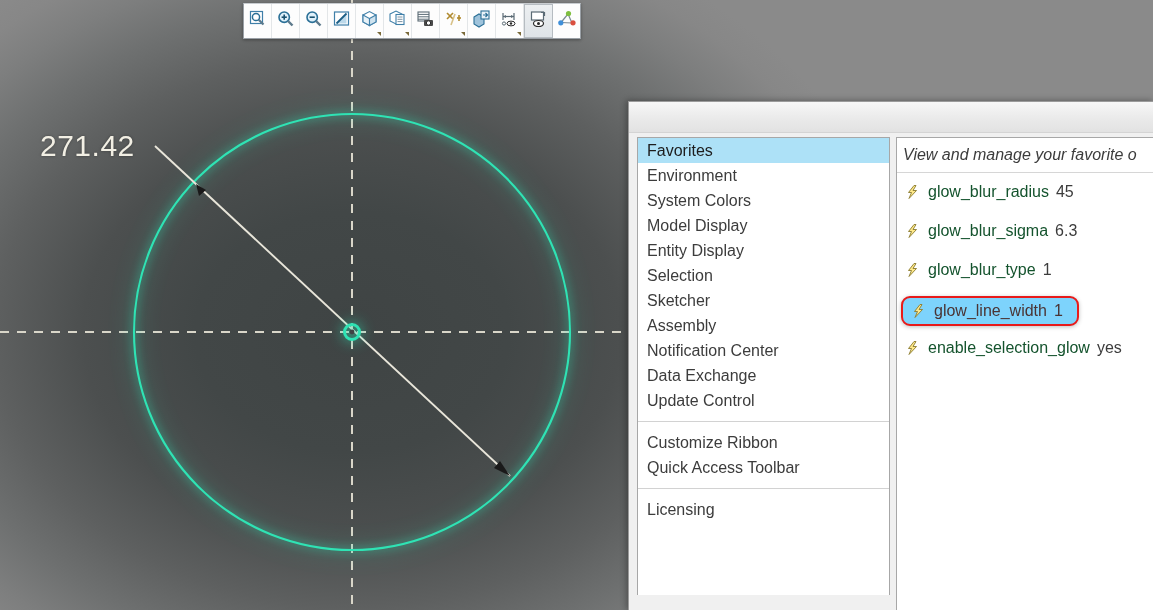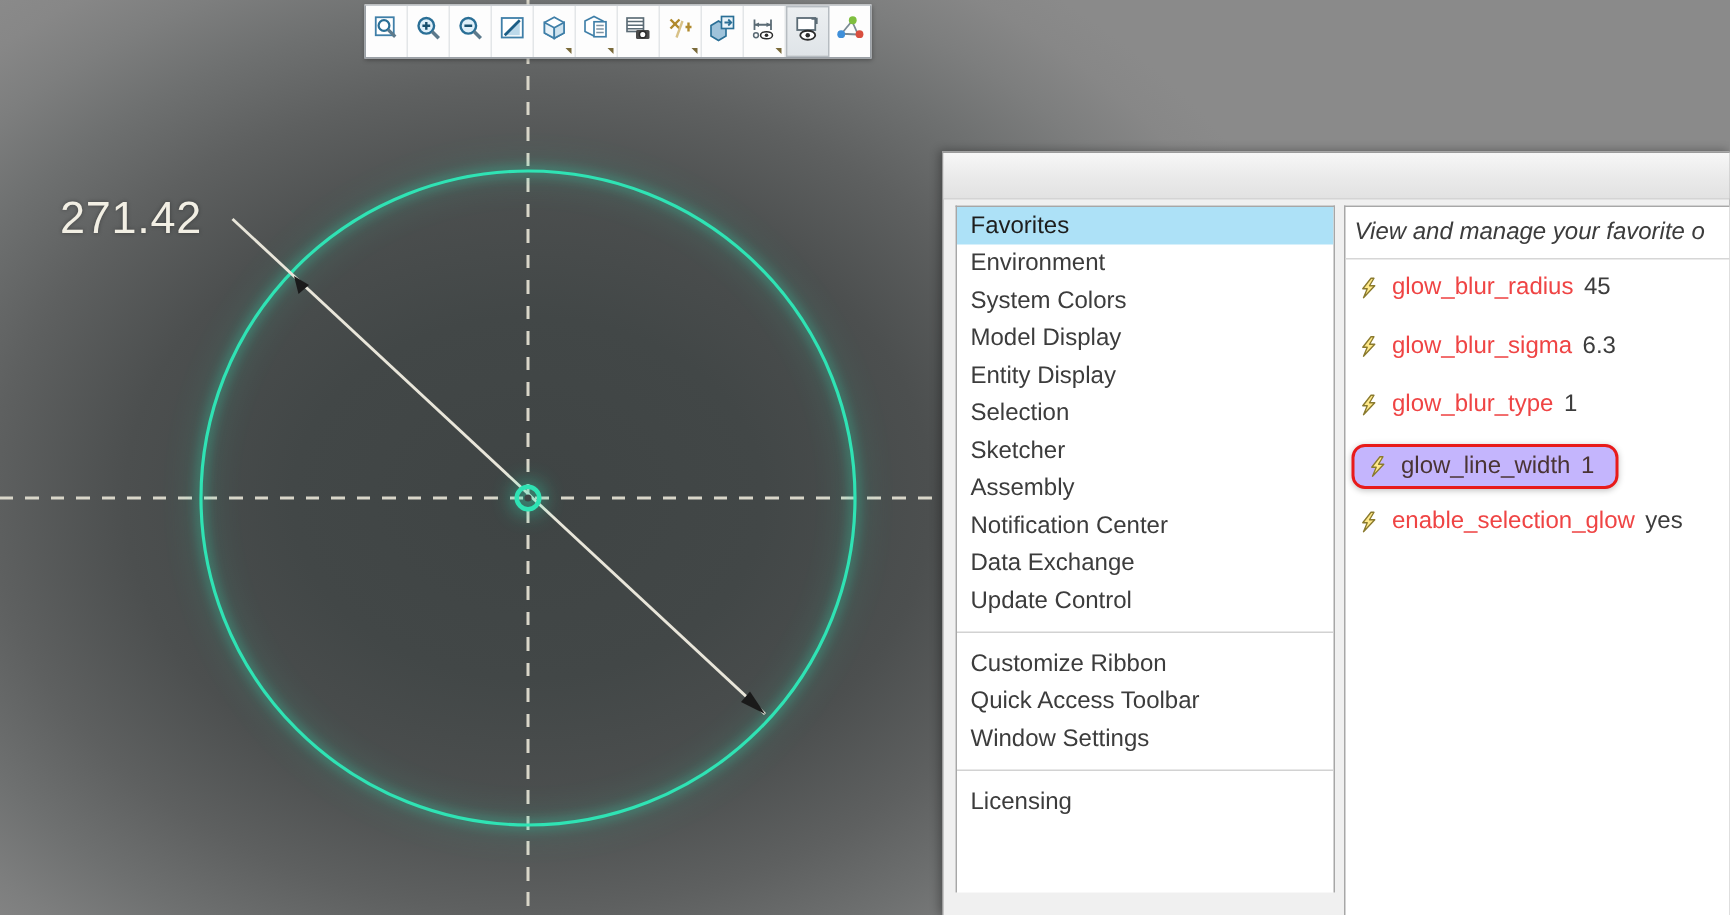--- a/index.html
+++ b/index.html
@@ -108,24 +108,24 @@
     padding-top:6px;
   }
   .setting-row{
     height:26px;display:flex;align-items:center;
     padding-left:8px;position:relative;margin-bottom:13px;
   }
   .setting-row .bolt{
     width:16px;height:16px;margin-right:7px;flex:0 0 auto;
     display:flex;align-items:center;justify-content:center;
   }
-  .setting-name{font-size:16px;color:#ef4444;white-space:nowrap;}
+  .setting-name{font-size:16px;color:#14532d;white-space:nowrap;}
   .setting-val{font-size:16px;color:#3c3c3c;margin-left:7px;white-space:nowrap;}
   .setting-row.highlighted{
-    background:#c4b5fd;border:2px solid #e81a1a;border-radius:9px;
+    background:#7dd3fc;border:2px solid #e81a1a;border-radius:9px;
     margin-left:4px;margin-right:0;
     width:178px;box-sizing:border-box;height:30px;
     box-shadow:0 1px 4px rgba(0,0,0,.25);
     margin-bottom:9px;
   }
   .setting-row.highlighted .setting-name,
   .setting-row.highlighted .setting-val{color:#4a3434;}
 </style>
 </head>
 <body>
@@ -288,21 +288,20 @@
         <div class="nav-item">Sketcher</div>
         <div class="nav-item">Assembly</div>
         <div class="nav-item">Notification Center</div>
         <div class="nav-item">Data Exchange</div>
         <div class="nav-item">Update Control</div>
       </div>
       <div class="nav-sep"></div>
       <div class="nav-group">
         <div class="nav-item">Customize Ribbon</div>
         <div class="nav-item">Quick Access Toolbar</div>
-        <div class="nav-item">Window Settings</div>
       </div>
       <div class="nav-sep"></div>
       <div class="nav-group">
         <div class="nav-item">Licensing</div>
       </div>
     </div>
 
   <div id="content-pane">
     <div id="content-title">View and manage your favorite o</div>
     <div id="settings-list">

